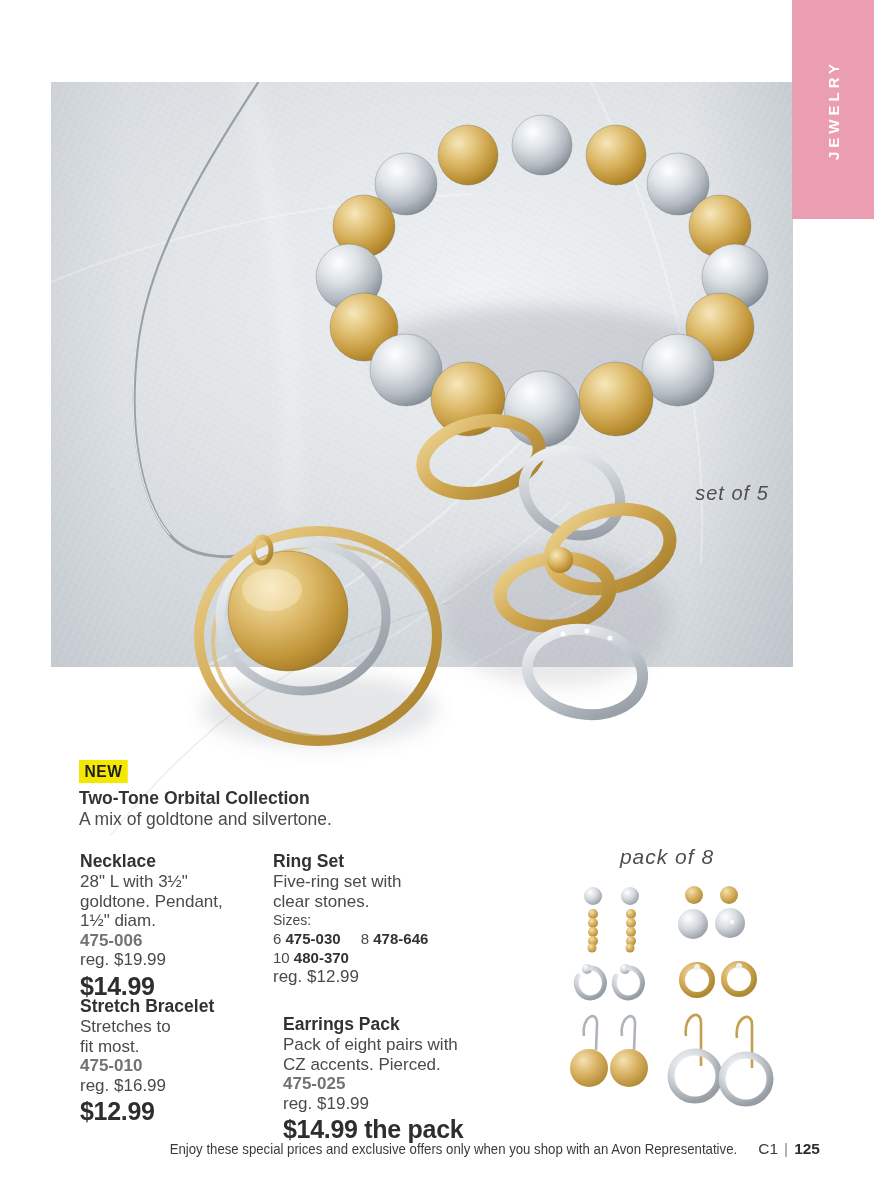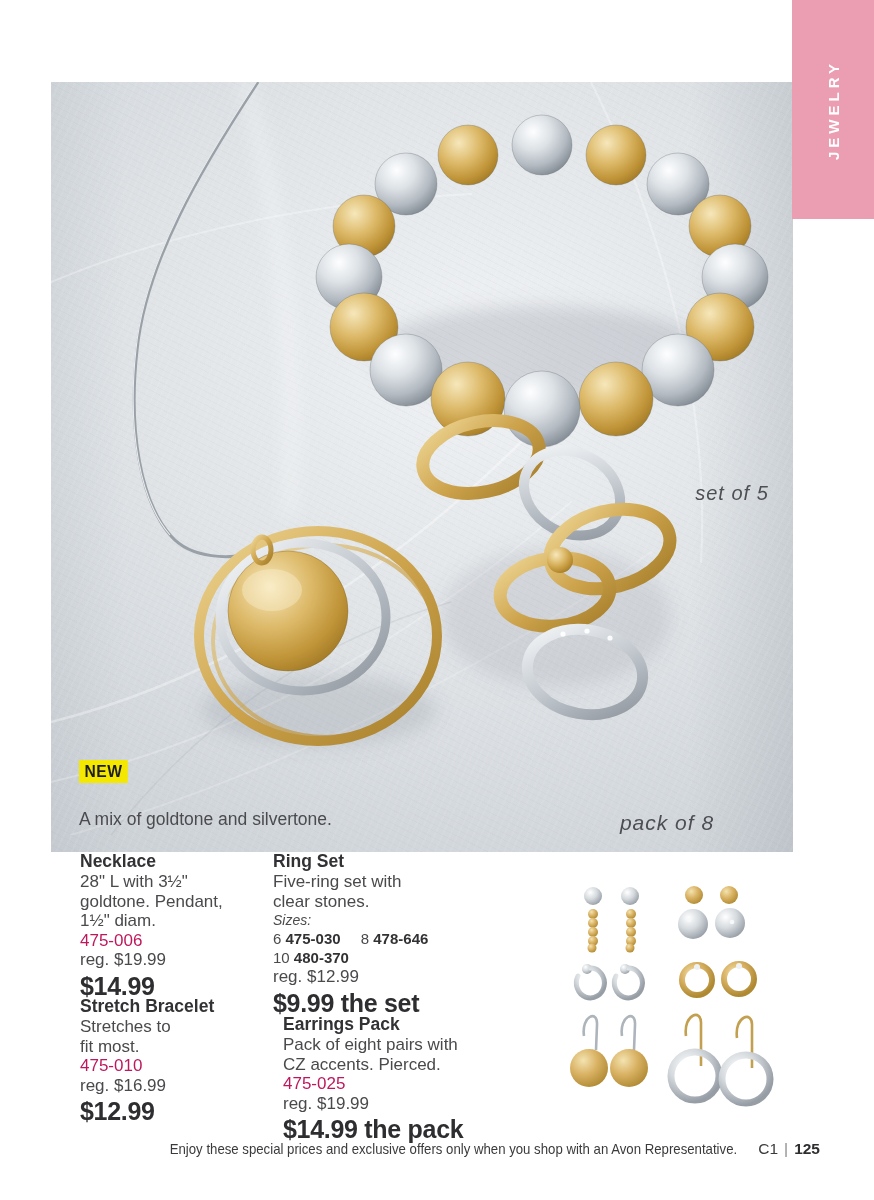--- a/index.html
+++ b/index.html
@@ -1,20 +1,20 @@
 <!DOCTYPE html>
 <html><head>
 <meta charset="utf-8">
 <style>
   html,body{margin:0;padding:0;background:#ffffff;}
   .page{position:relative;width:874px;height:1200px;background:#ffffff;overflow:hidden;
         font-family:"Liberation Sans","DejaVu Sans",sans-serif;color:#3a3a3c;}
 
   
-  .photo{position:absolute;left:51px;top:82px;width:742px;height:770px;
+  .photo{position:absolute;left:51px;top:82px;width:742px;height:585px;
      background:
        repeating-linear-gradient(115deg, rgba(255,255,255,.06) 0 2px, rgba(255,255,255,0) 2px 7px),
        repeating-linear-gradient(27deg, rgba(140,150,160,.05) 0 1px, rgba(140,150,160,0) 1px 6px),
        linear-gradient(90deg, rgba(170,178,186,.18) 0%, rgba(170,178,186,0) 10% 86%, rgba(150,158,166,.28) 100%),
        radial-gradient(ellipse 130% 105% at 58% 36%, #f0f2f4 0%, #e0e4e7 35%, #ced3d8 68%, #bec4ca 100%);}
   .photo svg{position:absolute;left:0;top:0;}
 
   .set-note{position:absolute;left:596px;top:400px;width:170px;text-align:center;
      font-style:italic;font-size:20px;color:#4e4f53;letter-spacing:1px;}
   .new-badge{position:absolute;left:28px;top:678px;background:#f4e800;color:#1d1d1f;
@@ -24,26 +24,26 @@
   .hero-sub{position:absolute;left:28px;top:727px;font-size:17.5px;color:#4b4b4e;}
 
   
   .jewelry-tab{position:absolute;left:792px;top:0;width:82px;height:219px;background:#eb9db2;}
   .jewelry-tab span{position:absolute;left:50%;top:50%;transform:translate(-50%,-50%) rotate(-90deg);
      white-space:nowrap;color:#ffffff;font-weight:bold;font-size:15px;letter-spacing:4px;}
 
   
   .product{position:absolute;font-size:17px;line-height:19.5px;color:#4a4a4d;}
   .p-name{font-weight:bold;color:#323235;font-size:17.5px;line-height:21px;}
-  .p-code{font-weight:normal;color:#be185d;}
+  .p-code{font-weight:bold;color:#737373;}
   .p-price{font-weight:bold;color:#2e2e31;font-size:25px;line-height:29px;margin-top:2px;letter-spacing:-.3px;}
-  .p-sizes-label{font-size:14px;line-height:17px;margin-top:1px;font-style:italic;}
+  .p-sizes-label{font-size:14px;line-height:17px;margin-top:1px;}
   .size-line{font-size:15px;line-height:19px;}
   .size-line b{margin-right:16px;color:#323235;}
-  .pack-note{position:absolute;left:592px;top:811px;width:150px;text-align:center;
+  .pack-note{position:absolute;left:592px;top:845px;width:150px;text-align:center;
      font-style:italic;font-size:21px;color:#4e4f53;letter-spacing:1px;}
 
   
   .earrings{position:absolute;left:556px;top:876px;width:266px;height:262px;}
 
   
   .footer-note{position:absolute;left:80px;top:1140px;width:696px;text-align:right;
      font-size:15px;color:#3b3b3d;}
   .footer-note span{display:inline-block;transform:scaleX(.88);transform-origin:center;white-space:nowrap;}
   .page-ref{position:absolute;top:1140px;right:54px;font-size:15.5px;color:#3b3b3d;}
@@ -140,20 +140,21 @@
         <circle cx="509" cy="478" r="13" fill="url(#gGold)"></circle>
         <ellipse cx="534" cy="590" rx="58" ry="42" stroke="url(#lSilver)" stroke-width="11" transform="rotate(10 534 590)"></ellipse>
         <circle cx="512" cy="552" r="2.6" fill="#ffffff" opacity=".9"></circle>
         <circle cx="536" cy="549" r="2.6" fill="#ffffff" opacity=".9"></circle>
         <circle cx="559" cy="556" r="2.6" fill="#ffffff" opacity=".9"></circle>
       </g>
     </svg>
 
     <div class="set-note">set of 5</div>
     <div class="new-badge">NEW</div>
+    <div class="hero-title">Two-Tone Orbital Collection</div>
     <div class="hero-sub">A mix of goldtone and silvertone.</div>
   </div>
 
   <div class="jewelry-tab">
     <span>JEWELRY</span>
   </div>
 
   <div class="product" style="left:80px;top:851px;">
     <div class="p-name">Necklace</div>
     <div class="p-line">28" L with 3½"</div>
@@ -182,21 +183,20 @@
       <span>6</span>
       <b>475-030</b>
       <span>8</span>
       <b>478-646</b>
     </div>
     <div class="size-line">
       <span>10</span>
       <b>480-370</b>
     </div>
     <div class="p-reg">reg. $12.99</div>
-    <div class="p-price">$9.99 the set</div>
   </div>
 
   <div class="product" style="left:283px;top:1014px;">
     <div class="p-name">Earrings Pack</div>
     <div class="p-line">Pack of eight pairs with</div>
     <div class="p-line">CZ accents. Pierced.</div>
     <div class="p-code">475-025</div>
     <div class="p-reg">reg. $19.99</div>
     <div class="p-price">$14.99 the pack</div>
   </div>

